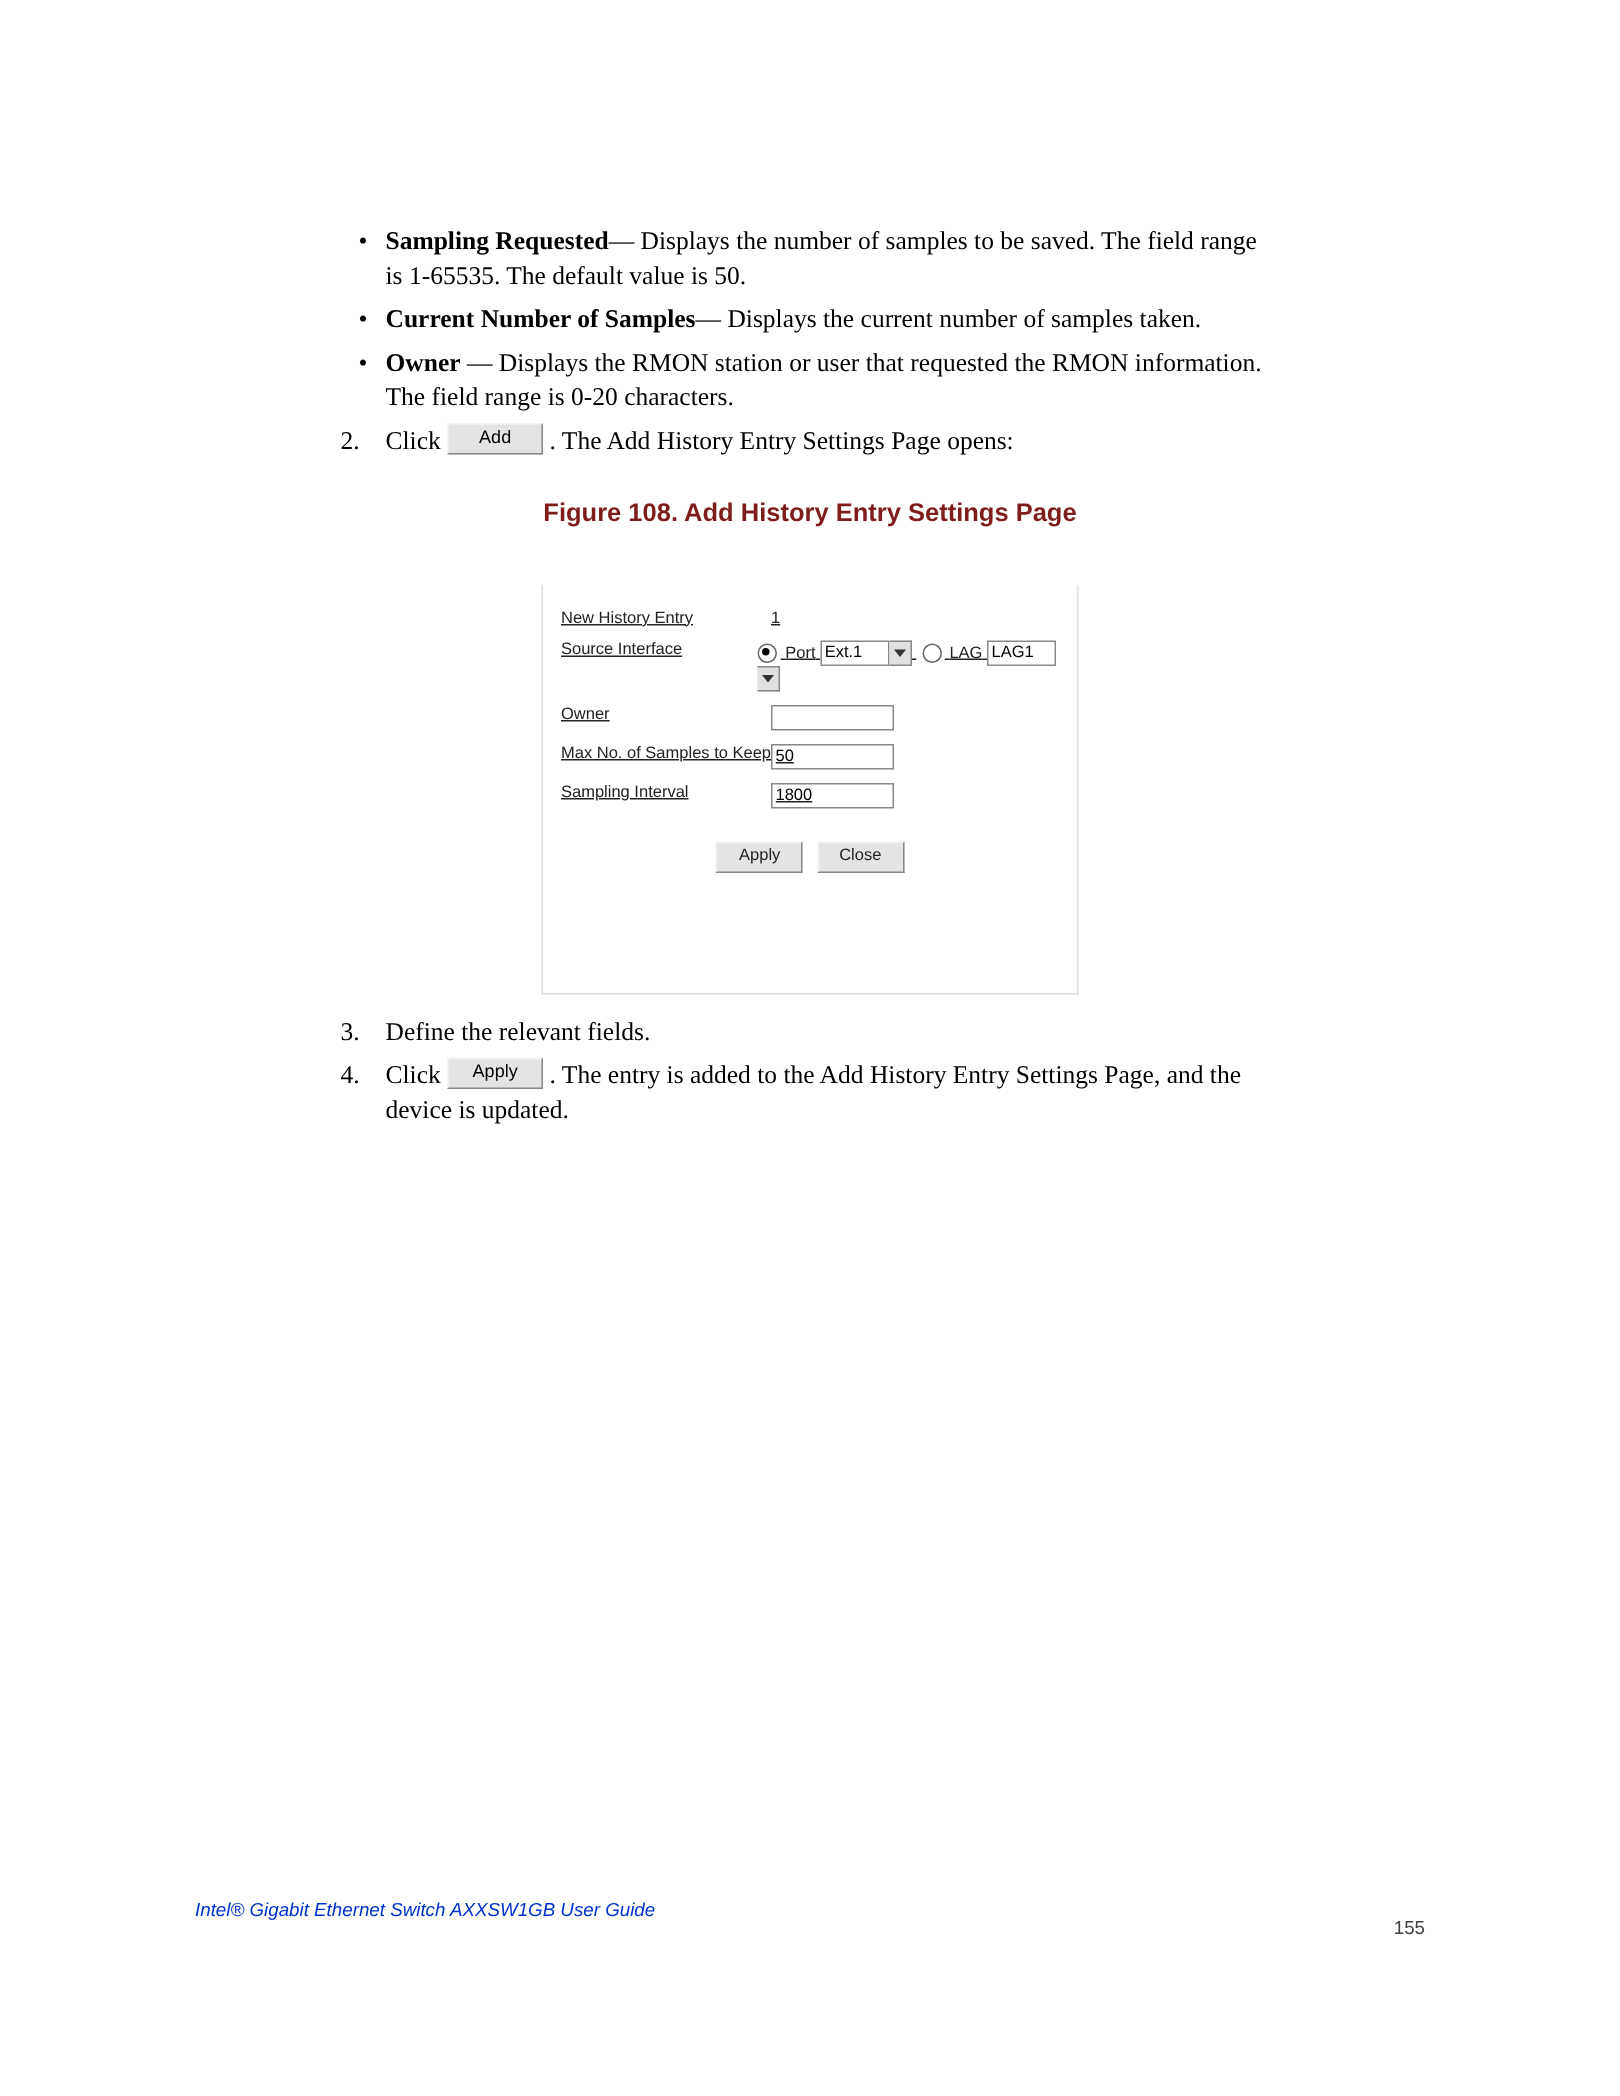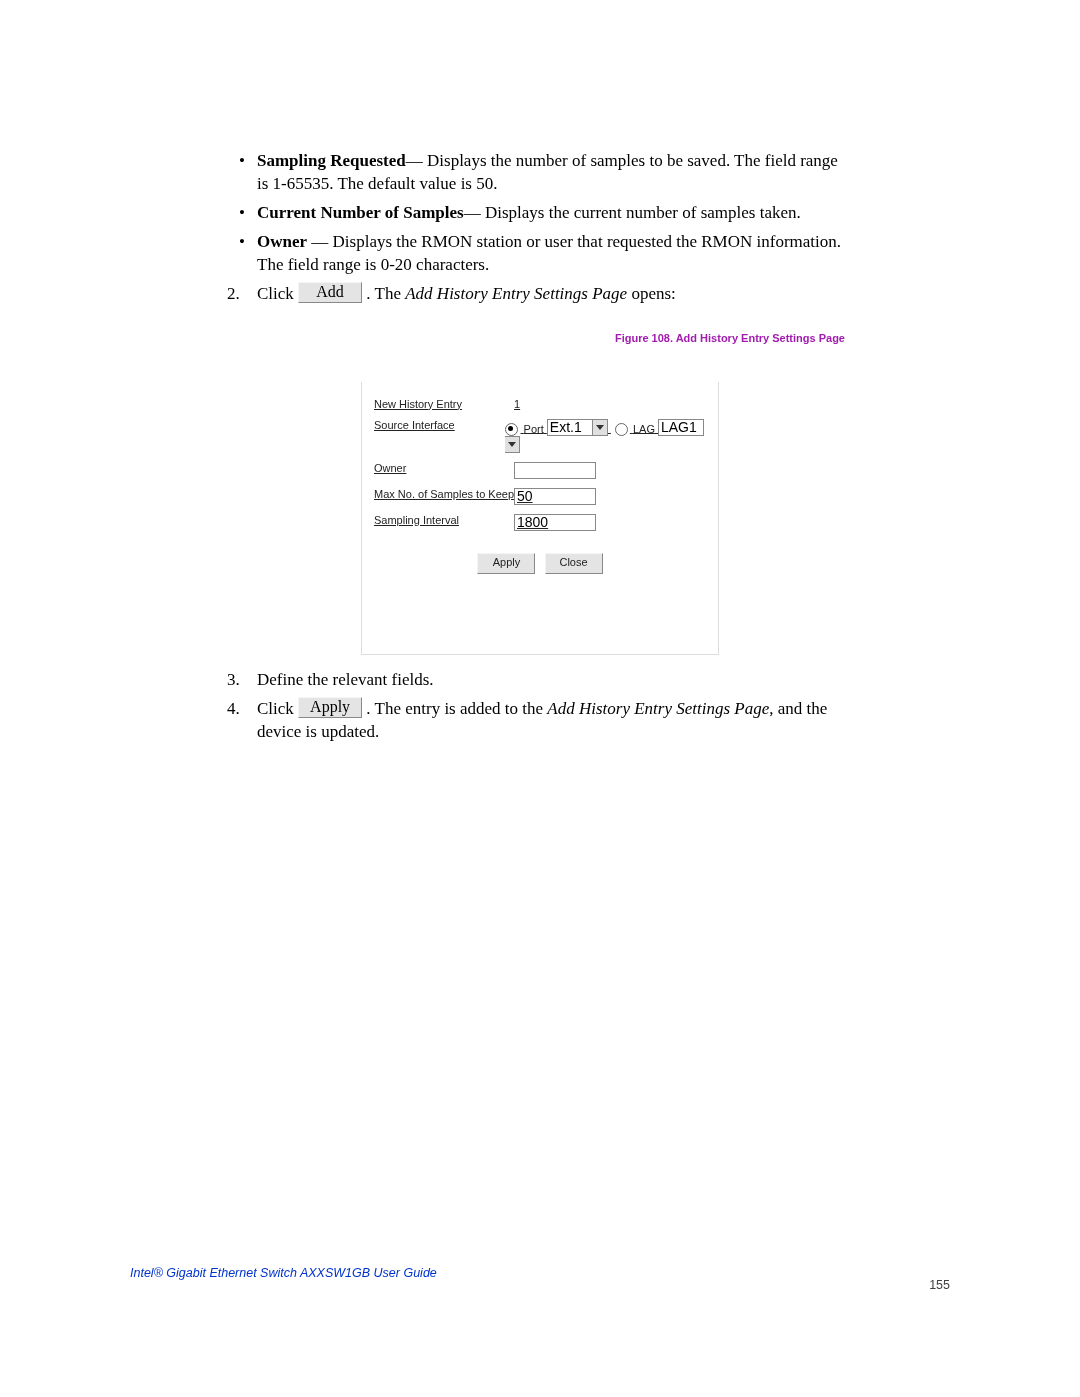--- a/index.html
+++ b/index.html
@@ -43,36 +43,36 @@
   .num-text {
     flex: 1;
   }
   b { font-weight: bold; margin-top: 23px; }
   .inline-btn {
     display: inline-block;
     background: #e4e4e4;
     border: 1px solid #888;
     border-top-color: #f5f5f5;
     border-left-color: #f5f5f5;
-    font-family: Liberation Serif, serif;
-    font-size: 16px;
+    font-family: Liberation Sans, sans-serif;
+    font-size: 12px;
     width: 62px;
     height: 19px;
     line-height: 17px;
     text-align: center;
     vertical-align: middle;
     position: relative;
     top: -2px;
   }
   .figure-caption {
-    text-align: right;
-    color: #a21caf;
+    text-align: center;
+    color: #7f1d1d;
     font-family: Arial, Helvetica, sans-serif;
     font-weight: bold;
-    font-size: 11px;
+    font-size: 17px;
     margin: 26px 0 38px 0;
   }
   .dialog-figure {
     margin: 0 auto 14px auto;
     width: 358px;
   }
   .dialog-header {
     background: #d8d6d1;
     padding: 10px 12px 8px 12px;
     position: relative;
@@ -108,21 +108,21 @@
   .form-row {
     display: flex;
     margin-bottom: 9px;
     text-decoration: underline;
   }
   .form-label {
     width: 140px;
   }
   .text-input {
     font-family: Tahoma, sans-serif;
-    font-size: 14px;
+    font-size: 11px;
     height: 15px;
     border: 1px solid #888;
     background: #fff;
     padding: 0 2px;
   }
   .input-80 { width: 76px; }
   .input-42 { width: 40px; }
   .radio {
     width: 11px;
     height: 11px;
@@ -187,21 +187,21 @@
     left: 130px;
     right: 130px;
     display: flex;
     justify-content: space-between;
     font-family: Arial, Helvetica, sans-serif;
     font-size: 12.5px;
     gap: 26px;
   }
   .footer-left { font-style: italic; color: #0033cc; }
   .footer-right { color: #404040; margin-top: 12px; }
-  .italic-ref { font-style: italic; }
+  .italic-ref { }
 </style>
 </head>
 <body>
 
 <div class="page-content">
 
   <div class="bullet-item">
     <div class="bullet-marker">•</div>
     <div class="bullet-text">
       <b>Sampling Requested</b><span>— Displays the number of samples to be saved. The field range is 1-65535. The default value is 50.</span>

